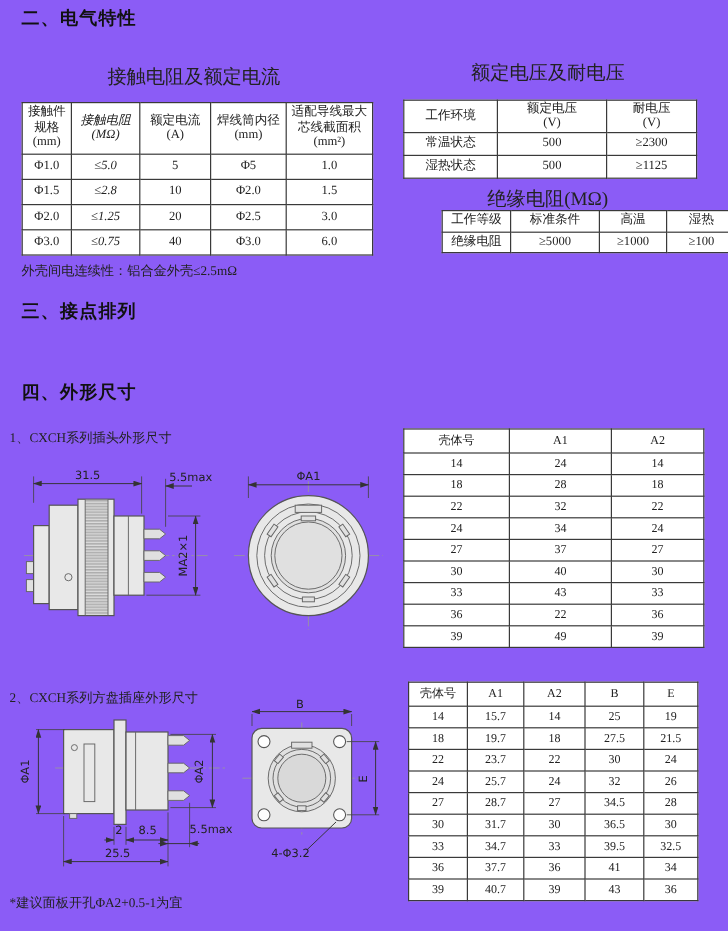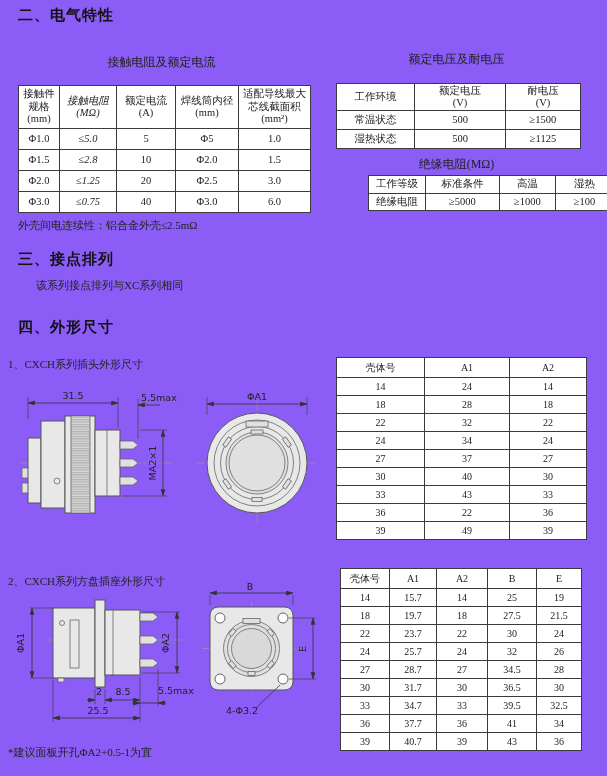--- a/index.html
+++ b/index.html
@@ -5,21 +5,21 @@
   html,body{margin:0;padding:0;background:#fff;}
   .page{
     position:relative;width:607px;height:776px;background:#8b5cf6;
     font-family:"Liberation Serif","DejaVu Serif",serif;color:#1c1c1c;overflow:hidden;
   }
   .abs{position:absolute;}
   .sec-title{
     font-family:"DejaVu Sans","Liberation Sans",sans-serif;
     font-weight:bold;font-size:15px;letter-spacing:1px;color:#111;
   }
-  .caption{font-size:12px;text-align:center;color:#222;}
+  .caption{font-size:16px;text-align:center;color:#222;}
   .note{font-size:11px;color:#222;}
   .subtitle{font-size:11px;color:#222;}
   .body-line{font-size:11px;color:#222;}
   table.tbl{
     border-collapse:collapse;table-layout:fixed;
     font-size:10.5px;color:#222;background:#fff;
   }
   table.tbl th,table.tbl td{
     border:1px solid #3a3a3a;text-align:center;vertical-align:middle;
     font-weight:normal;padding:0;line-height:1.18;overflow:hidden;
@@ -128,21 +128,21 @@
         <tr>
           <th>工作环境</th>
           <th>额定电压<br>(V)</th>
           <th>耐电压<br>(V)</th>
         </tr>
       </thead>
       <tbody>
         <tr>
           <td>常温状态</td>
           <td>500</td>
-          <td>≥1500</td>
+          <td>≥2300</td>
         </tr>
         <tr>
           <td>湿热状态</td>
           <td>500</td>
           <td>≥1125</td>
         </tr>
       </tbody>
     </table>
 
   <div class="abs caption" style="left:336px;top:156px;width:241px;">绝缘电阻(MΩ)</div>
@@ -159,21 +159,20 @@
         <tr>
           <td>绝缘电阻</td>
           <td>≥5000</td>
           <td>≥1000</td>
           <td>≥100</td>
         </tr>
       </tbody>
     </table>
 
   <div class="abs sec-title" style="left:18px;top:250px;">三、接点排列</div>
-  <div class="abs body-line" style="left:36px;top:278px;">该系列接点排列与XC系列相同</div>
 
   <div class="abs sec-title" style="left:18px;top:318px;">四、外形尺寸</div>
 
   <div class="abs subtitle" style="left:8px;top:357px;">1、CXCH系列插头外形尺寸</div>
 
   <svg class="abs" style="left:10px;top:383px;" width="325" height="163" viewBox="0 0 325 163">
     <defs>
       <marker id="ar1" markerWidth="9" markerHeight="7" refX="8.5" refY="3" orient="auto-start-reverse">
         <path d="M0,0 L9,3 L0,6 z" fill="#333"></path>
       </marker>

